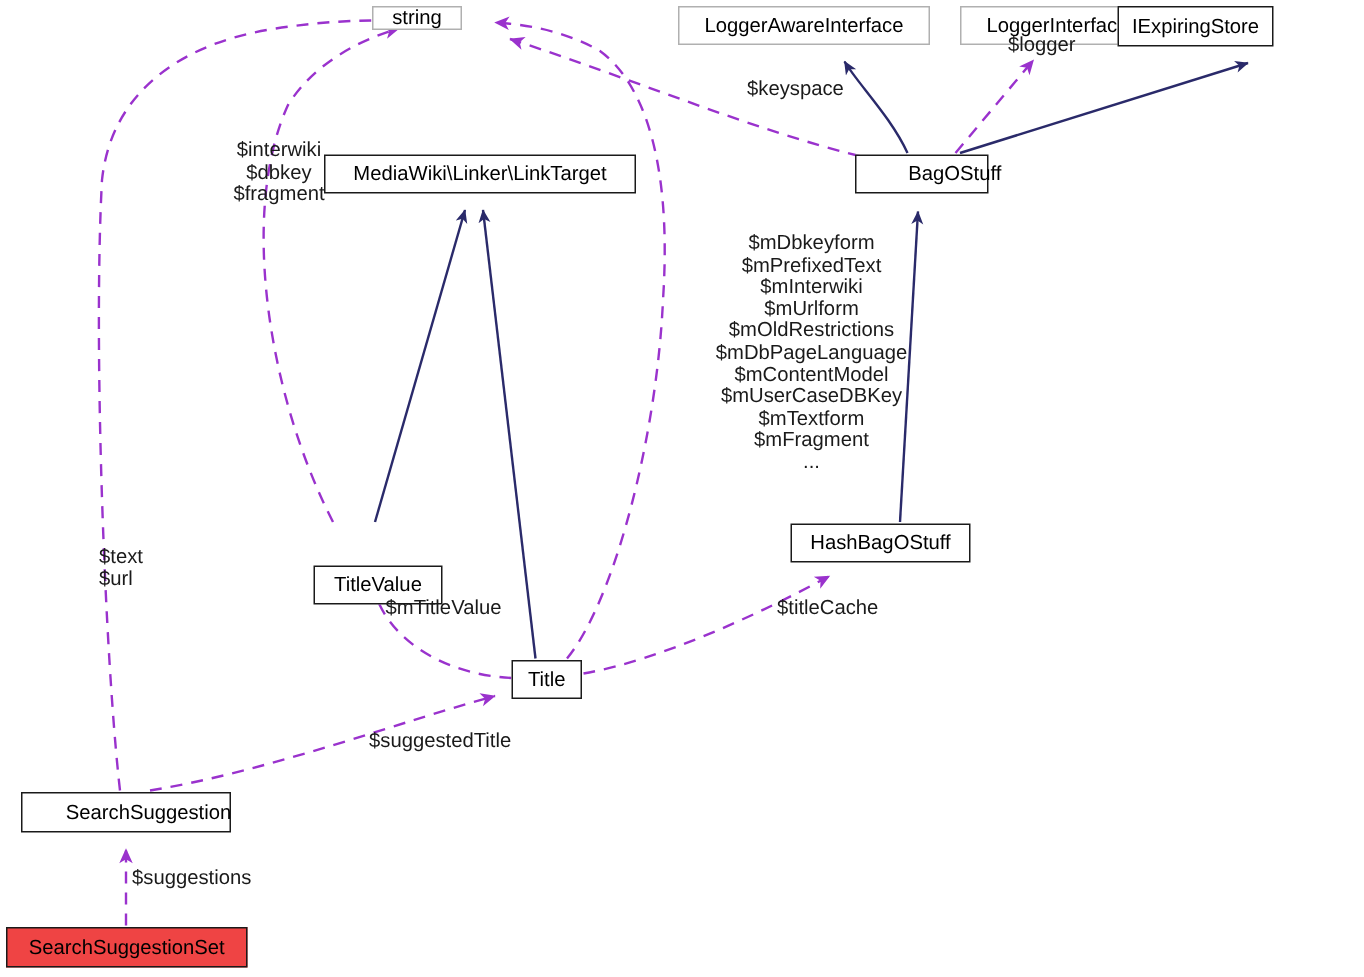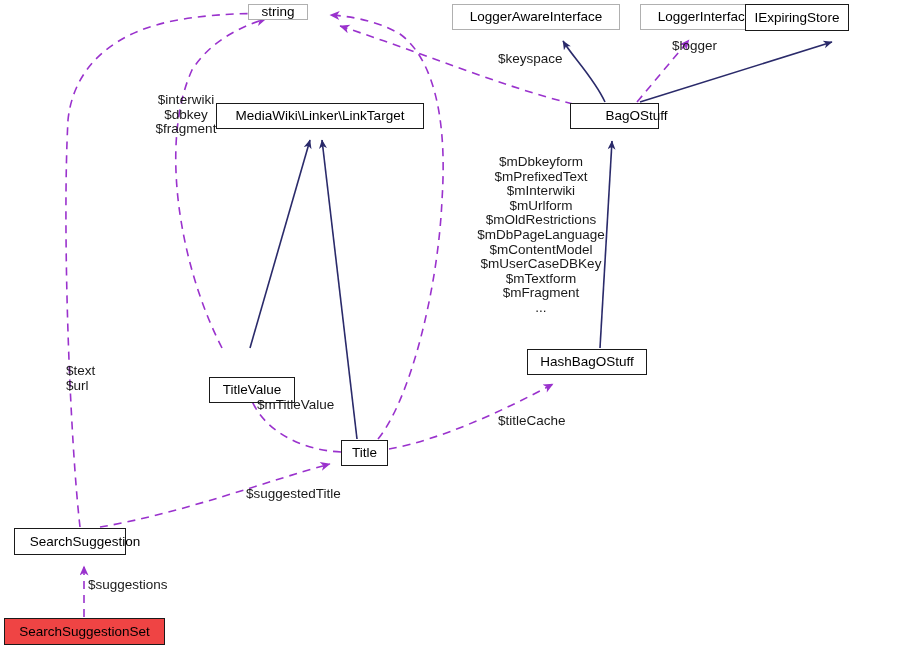--- a/index.html
+++ b/index.html
@@ -134,52 +134,52 @@
   </div>
 
   <div class="node-box border-dark" style="left:527px; top:349px; width:120px; height:26px;">
     <span>HashBagOStuff</span>
   </div>
 
   <div class="node-box border-dark" style="left:341px; top:440px; width:47px; height:26px;">
     <span>Title</span>
   </div>
 
-  <div class="node-box border-dark" style="left:14px; top:528px; width:112px; height:27px;padding-left:30px;">
+  <div class="node-box border-dark" style="left:14px; top:528px; width:140px; height:27px;padding-left:30px;">
     <span>SearchSuggestion</span>
   </div>
 
   <div class="node-box border-dark filled" style="left:4px; top:618px; width:161px; height:27px;">
     <span>SearchSuggestionSet</span>
   </div>
 
   <div class="edge-label" style="left:136px; top:93px; width:100px;">$interwiki
 $dbkey
 $fragment</div>
 
   <div class="edge-label align-left" style="left:498px; top:52px; width:90px;">$keyspace</div>
 
-  <div class="edge-label align-left" style="left:672px; top:39px; width:70px;">$logger</div>
+  <div class="edge-label align-left" style="left:672px; top:23px; width:70px;">$logger</div>
 
   <div class="edge-label" style="left:453px; top:155px; width:176px;">$mDbkeyform
 $mPrefixedText
 $mInterwiki
 $mUrlform
 $mOldRestrictions
 $mDbPageLanguage
 $mContentModel
 $mUserCaseDBKey
 $mTextform
 $mFragment
 ...</div>
 
   <div class="edge-label align-left" style="left:66px; top:344px; width:70px;margin-top:20px;">$text
 $url</div>
 
   <div class="edge-label align-left" style="left:257px; top:398px; width:95px;">$mTitleValue</div>
 
-  <div class="edge-label align-left" style="left:498px; top:398px; width:90px;margin-top:16px;">$titleCache</div>
+  <div class="edge-label align-left" style="left:518px; top:398px; width:90px;">$titleCache</div>
 
   <div class="edge-label align-left" style="left:246px; top:487px; width:115px;">$suggestedTitle</div>
 
   <div class="edge-label align-left" style="left:88px; top:578px; width:100px;">$suggestions</div>
 
 </div>
 
 </body></html>

